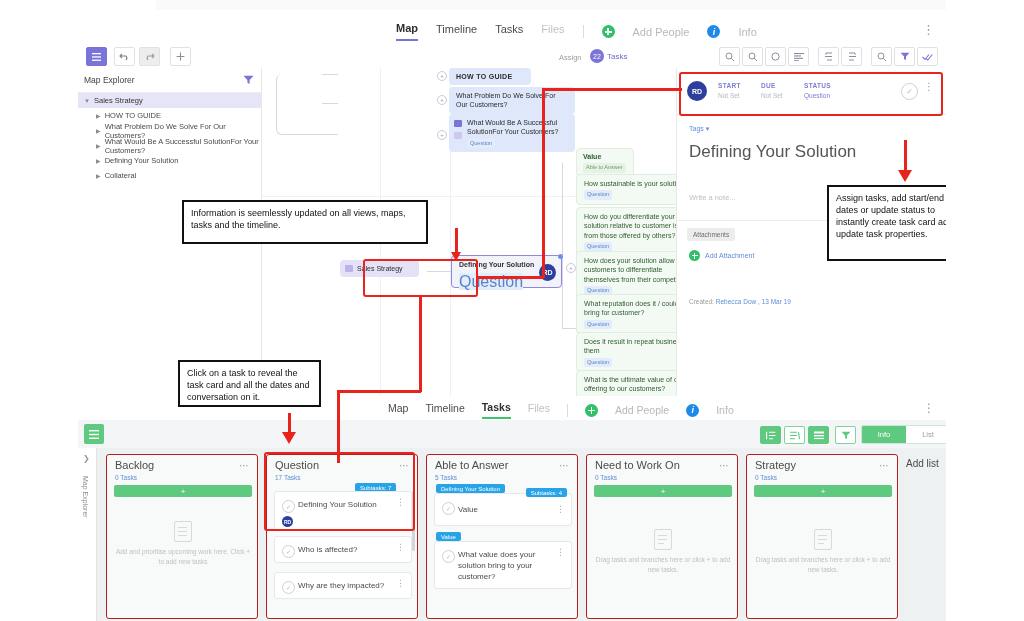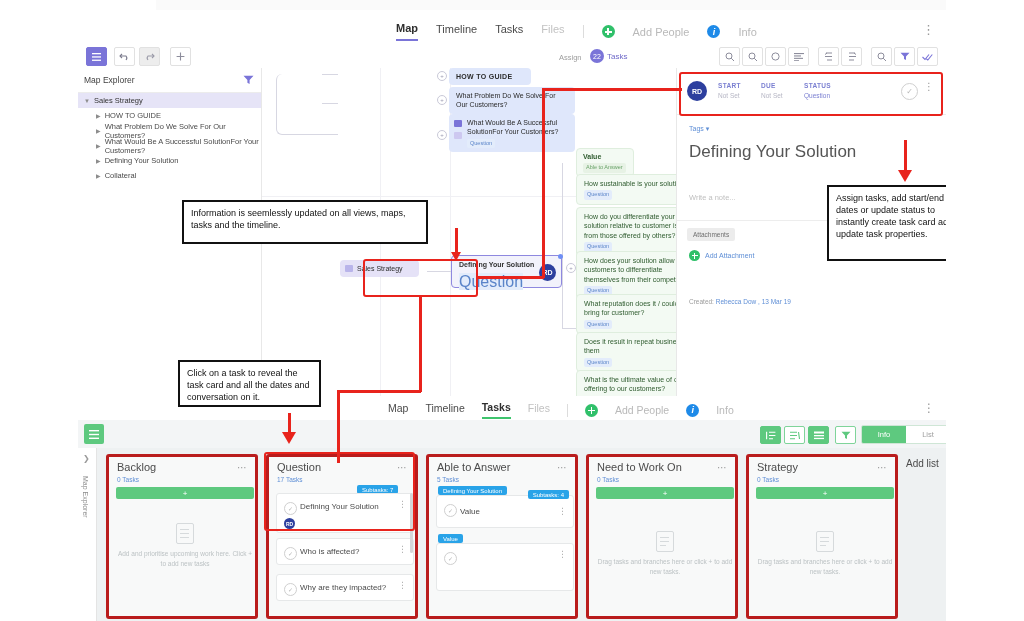--- a/index.html
+++ b/index.html
@@ -123,21 +123,21 @@
   .seg{position:absolute;top:5px;height:17px;border:1px solid #cfe6d6;border-radius:2px;overflow:hidden;display:flex;}
   .seg div{font-size:7.5px;display:flex;align-items:center;justify-content:center;cursor:pointer;}
   .seg .on{background:#5ec97f;color:#fff;width:44px;}
   .seg .off{background:#fff;color:#9f9f9f;width:44px;}
 
   .board{position:absolute;left:0;top:52px;width:868px;height:173px;background:#eef1f2;}
   .b-rail{position:absolute;left:0;top:0;width:18px;height:173px;background:#fff;border-right:1px solid #e4e4e4;}
   .b-rail .arw{position:absolute;left:5px;top:6px;font-size:8px;color:#9a9a9a;cursor:pointer;}
   .b-rail .vtxt{position:absolute;left:4px;top:28px;font-size:7px;color:#8b8b8b;writing-mode:vertical-rl;}
 
-  .col{position:absolute;top:6px;width:152px;height:165px;background:#f8f9f9;border-radius:3px;border:3px solid #b91c1c;box-sizing:border-box;}
+  .col{position:absolute;top:6px;width:152px;height:165px;background:#f8f9f9;border-radius:3px;border:1px solid #b91c1c;box-sizing:border-box;}
   .col-h{position:relative;height:28px;}
   .col-t{position:absolute;left:8px;top:4px;font-size:11px;color:#4b4b4b;}
   .col-c{position:absolute;left:8px;top:19px;font-size:6.5px;color:#5f8fd6;}
   .col-k{position:absolute;right:7px;top:5px;font-size:10px;color:#9b9b9b;letter-spacing:1px;cursor:pointer;}
   .addbar{position:absolute;left:7px;top:30px;width:138px;height:12px;background:#5ec97f;border-radius:2px;color:#fff;
           font-size:8px;display:flex;align-items:center;justify-content:center;cursor:pointer;}
   .placeholder{position:absolute;left:7px;top:52px;width:138px;text-align:center;color:#bcc2c4;font-size:6.5px;line-height:1.5;}
   .placeholder .pic{margin:0 auto 5px;width:16px;height:19px;border:1px solid #d6dadc;border-radius:2px;position:relative;}
   .placeholder .pic span{position:absolute;left:3px;height:1px;background:#d6dadc;}
 
@@ -563,20 +563,21 @@
         <div class="parbadge" style="left:9px;top:29px">Defining Your Solution</div>
         <div class="card" style="left:7px;top:38px;width:138px;height:33px">
           <div class="subbadge" style="right:4px;top:-6px">Subtasks: 4</div>
           <div class="chk">✓</div>
           <div class="txt" style="top:11px">Value</div>
           <div class="kb" style="top:11px">⋮</div>
         </div>
         <div class="parbadge" style="left:9px;top:77px">Value</div>
         <div class="card" style="left:7px;top:86px;width:138px;height:48px">
           <div class="chk">✓</div>
+          <div class="txt">What value does your solution bring to your customer?</div>
           <div class="kb">⋮</div>
         </div>
       </div>
 
       <div class="col" style="left:508px">
         <div class="col-h">
           <div class="col-t">Need to Work On</div>
           <div class="col-c">0 Tasks</div>
           <div class="col-k">⋯</div>
         </div>

